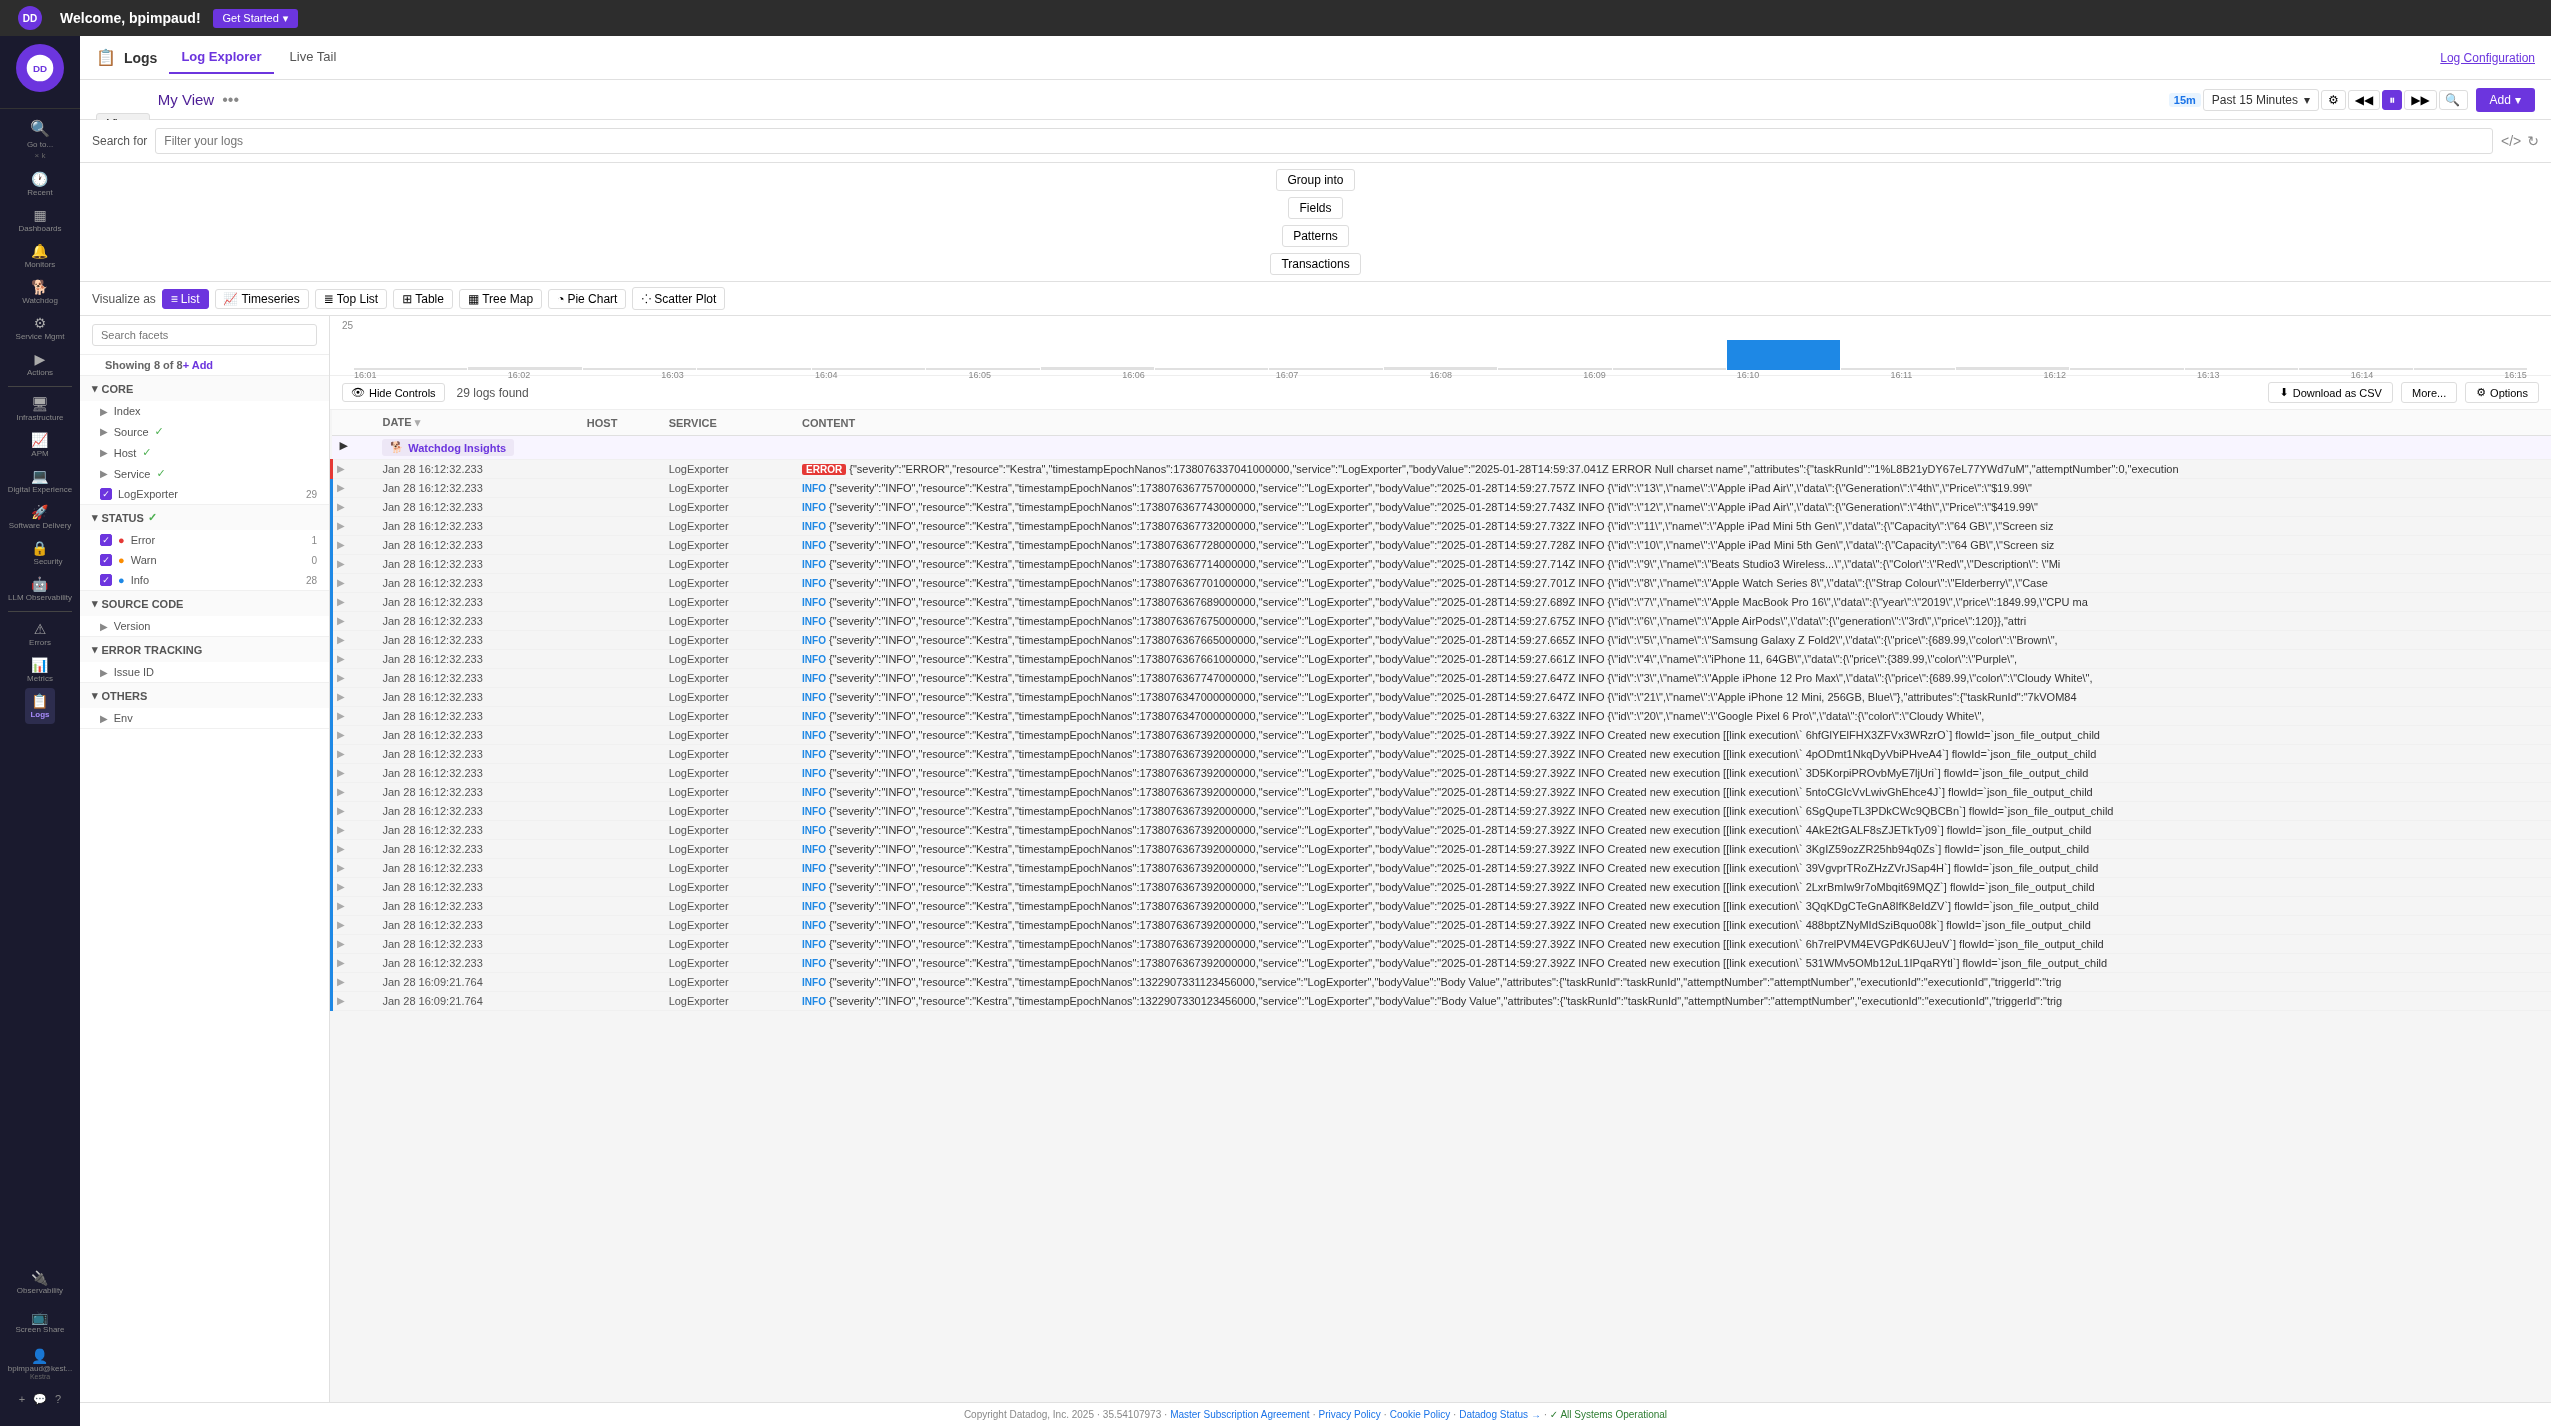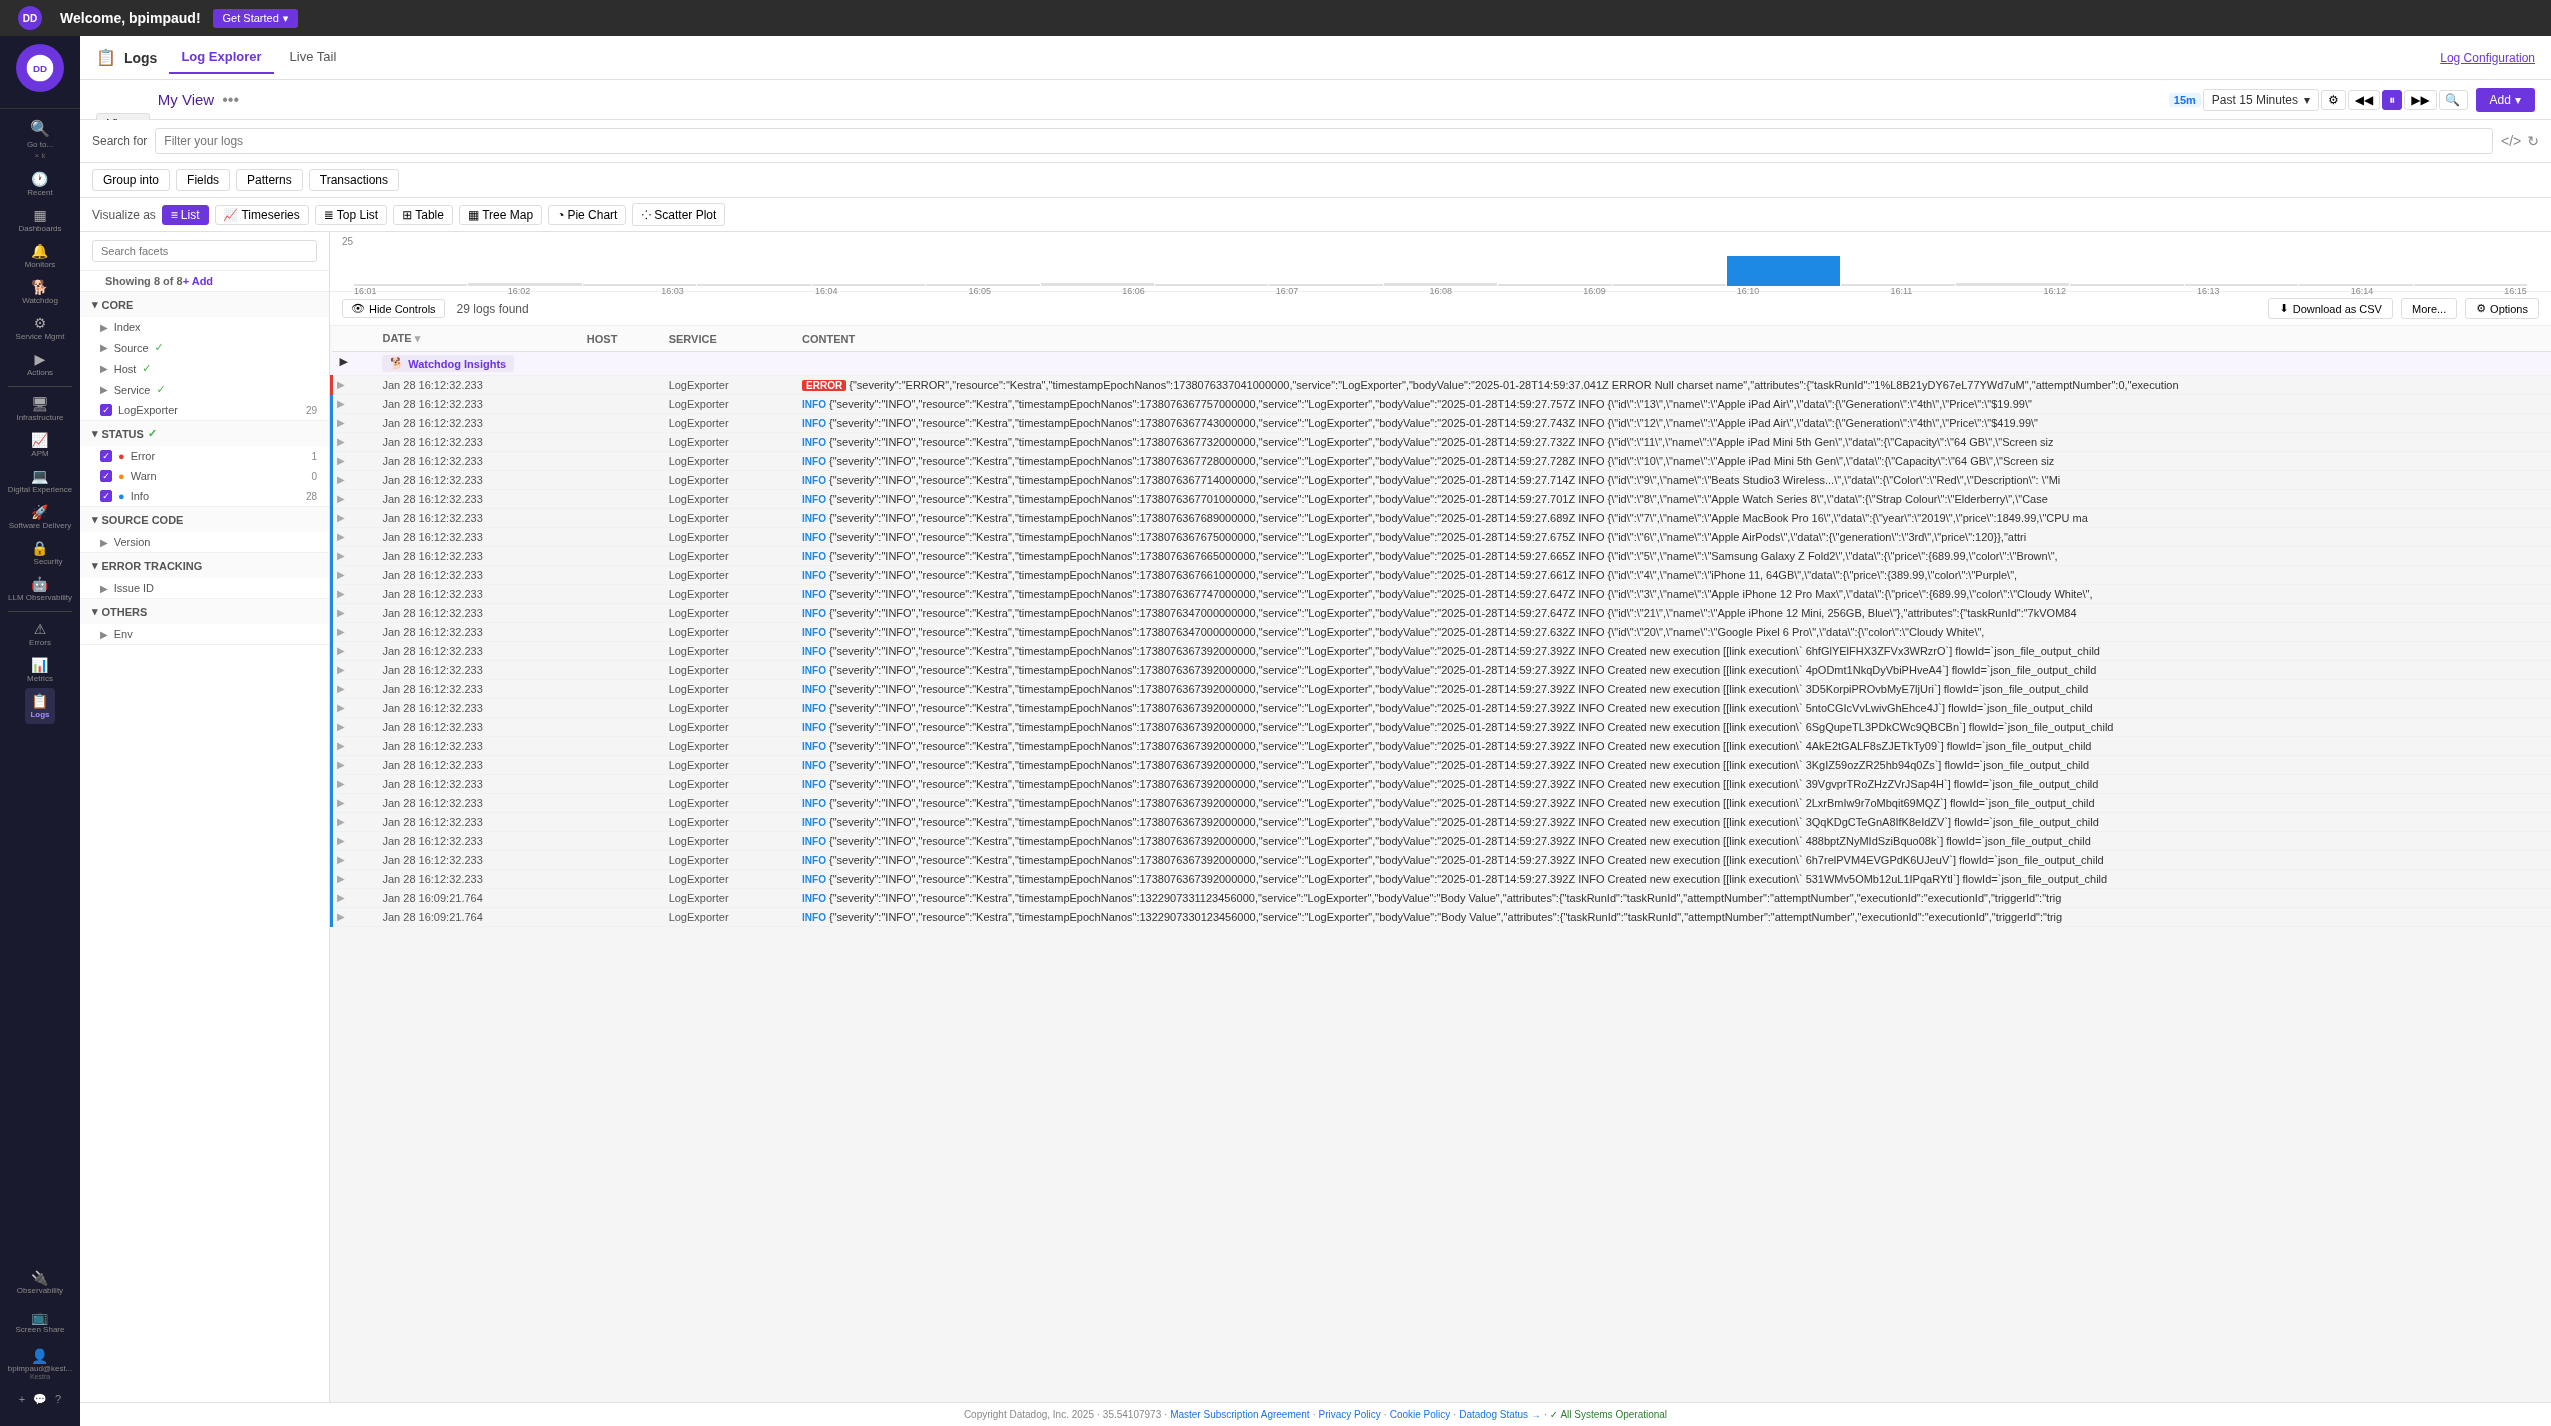--- a/index.html
+++ b/index.html
@@ -40,21 +40,21 @@
     .content { flex: 1; display: flex; flex-direction: column; overflow: hidden; }
 
     
     .search-bar { background: #fff; border-bottom: 1px solid #e0e0e0; padding: 8px 12px; display: flex; align-items: center; gap: 8px; flex-shrink: 0; }
     .search-label { font-size: 12px; color: #555; white-space: nowrap; }
     .search-input { flex: 1; border: 1px solid #ddd; border-radius: 3px; padding: 5px 8px; font-size: 12px; }
     .search-icons { display: flex; gap: 6px; align-items: center; }
     .search-icon-btn { color: #888; cursor: pointer; font-size: 14px; }
 
     
-    .toolbar { background: #fff; border-bottom: 1px solid #e0e0e0; padding: 6px 12px; display: flex; align-items: center; gap: 6px; flex-shrink: 0; }
+    .toolbar { background: #fff; border-bottom: 1px solid #e0e0e0; padding: 6px 12px; display: flex; align-items: center; gap: 6px; flex-shrink: 0; flex-direction: column; }
     .toolbar-btn { border: 1px solid #ddd; background: #fff; border-radius: 3px; padding: 3px 10px; font-size: 12px; cursor: pointer; display: flex; align-items: center; gap: 4px; }
 
     
     .viz-toolbar { background: #fff; border-bottom: 1px solid #e0e0e0; padding: 5px 12px; display: flex; align-items: center; gap: 6px; flex-shrink: 0; }
     .viz-label { font-size: 12px; color: #555; }
     .viz-btn { border: 1px solid #ddd; background: #fff; border-radius: 3px; padding: 2px 8px; font-size: 12px; cursor: pointer; display: flex; align-items: center; gap: 3px; }
     .viz-btn.active { background: #6c35de; color: #fff; border-color: #6c35de; }
 
     
     .log-area { display: flex; flex: 1; overflow: hidden; }

